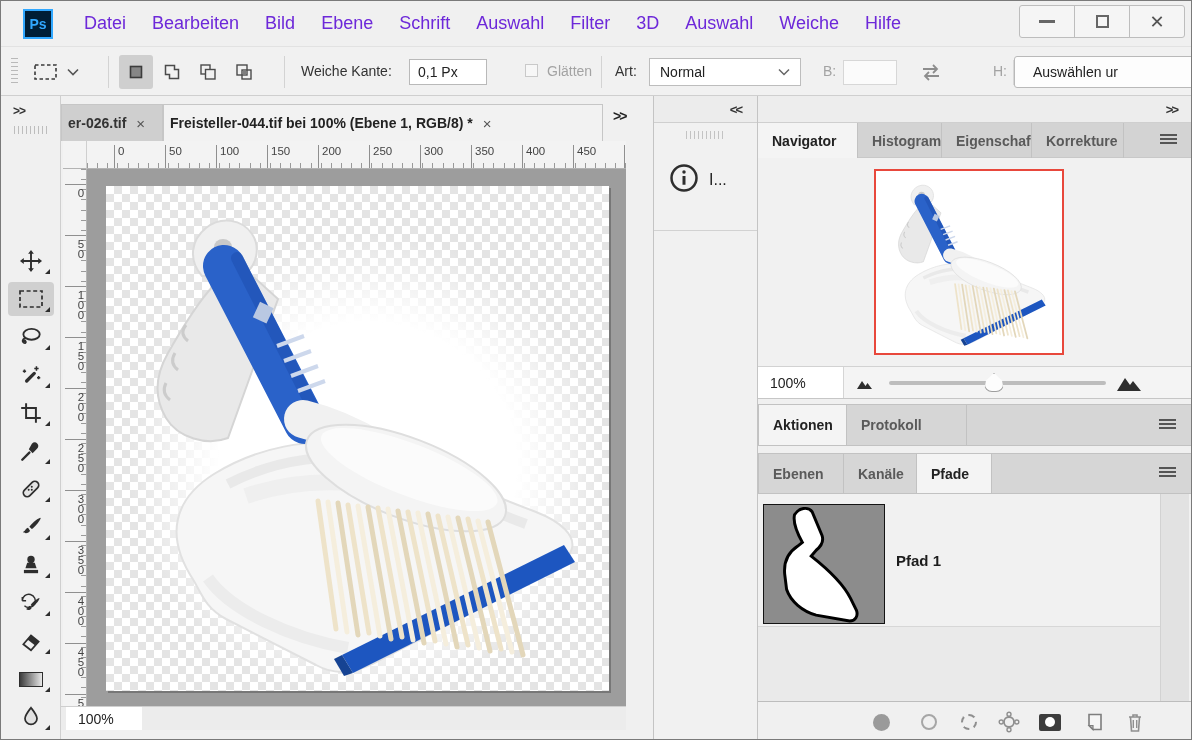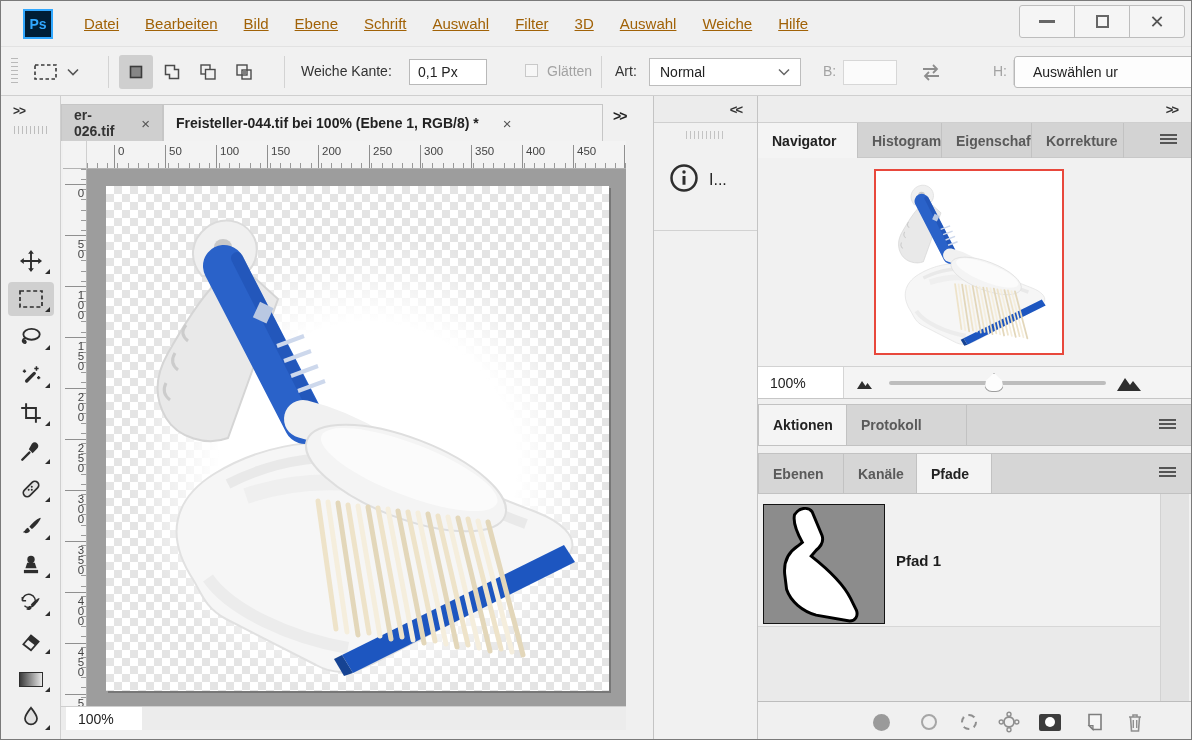--- a/index.html
+++ b/index.html
@@ -8,21 +8,21 @@
   .app { position:relative; width:1192px; height:740px; background:#f0f0f0;
          border:1px solid #7a7a7a; overflow:hidden; color:#1c1c1c; }
   .abs { position:absolute; }
 
   
   .titlebar { left:0; top:0; width:1192px; height:45px; background:#f0f0f0; }
   .ps-logo { left:22px; top:8px; width:30px; height:30px; background:#001e36;
              border:2px solid #31a8ff; color:#31a8ff; font-weight:bold; font-size:14px;
              display:flex; align-items:center; justify-content:center; }
   .menu { left:70px; top:0; height:45px; display:flex; align-items:center; }
-  .menu-item { padding:0 13px; font-size:15px; color:#a16207; cursor:default;text-decoration:underline; }
+  .menu-item { padding:0 13px; font-size:18px; color:#6d28d9; cursor:default; }
   .win-controls { right:8px; top:4px; display:flex; }
   .win-btn { width:56px; height:33px; background:#f5f5f5; border:1px solid #bdbdbd;
              margin-left:-1px; display:flex; align-items:center; justify-content:center; }
   .win-btn:first-child { border-radius:3px 0 0 3px; }
   .win-btn:last-child  { border-radius:0 3px 3px 0; }
   .glyph-min { width:16px; height:3px; background:#666; }
   .glyph-max { width:13px; height:13px; border:2px solid #666; }
   .glyph-close { font-size:18px; color:#555; line-height:1; }
 
   
@@ -55,22 +55,22 @@
                   background:repeating-linear-gradient(90deg,#bdbdbd 0 1px, transparent 1px 4px); }
   .tool { left:7px; width:46px; height:34px; display:flex; align-items:center; justify-content:center; position:absolute; }
   .tool.active { background:#d0d0d0; border-radius:4px; }
   .tool::after { content:""; position:absolute; right:4px; bottom:4px;
                  border-style:solid; border-width:0 0 5px 5px;
                  border-color:transparent transparent #2e2e2e transparent; }
 
   
   .canvas-pane { left:60px; top:95px; width:592px; height:645px; background:#f0f0f0; }
   .tabbar { left:0; top:0; width:592px; height:45px; }
-  .doc-tab { position:absolute; top:8px; height:37px; display:flex; align-items:center; gap:24px;
-             font-size:14px; font-weight:bold; padding:0 12px; border:1px solid #c6c6c6; border-bottom:none; }
+  .doc-tab { position:absolute; top:8px; height:37px; display:flex; align-items:center; gap:10px;
+             font-size:14px; font-weight:bold; padding:0 6px; border:1px solid #c6c6c6; border-bottom:none; }
   .doc-tab.inactive { left:0; width:102px; background:#cfcfcf; color:#333; }
   .doc-tab.active { left:102px; width:440px; background:#f2f2f2; color:#222; }
   .tab-close { font-weight:normal; font-size:15px; color:#555; }
   .tab-overflow { position:absolute; left:552px; top:12px; font-size:14px; font-weight:bold; color:#222; letter-spacing:-2px; }
   .ruler-corner { left:2px; top:45px; width:24px; height:28px; background:#f3f3f3; border-bottom:1px solid #b3b3b3; border-right:1px solid #cfcfcf; }
   .h-ruler { left:26px; top:45px; width:539px; height:28px; background:#f3f3f3; border-bottom:1px solid #b3b3b3; overflow:hidden; }
   .h-ruler .minor { position:absolute; left:0; bottom:0; width:100%; height:5px;
                     background:repeating-linear-gradient(90deg,#9a9a9a 0 1px, transparent 1px 10.16px); }
   .h-tick { position:absolute; top:4px; height:24px; border-left:1px solid #8f8f8f;
             padding-left:3px; font-size:11.5px; color:#444; }

